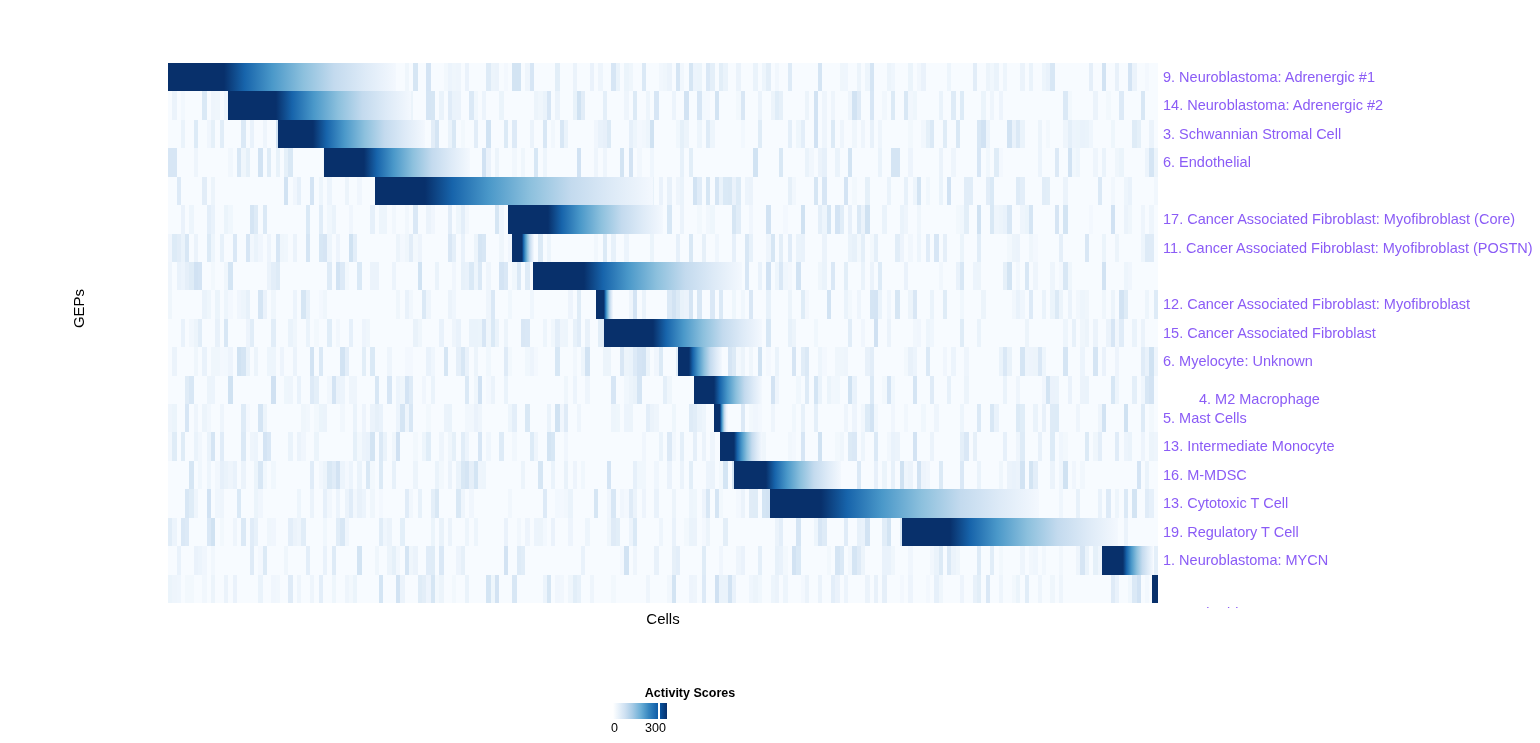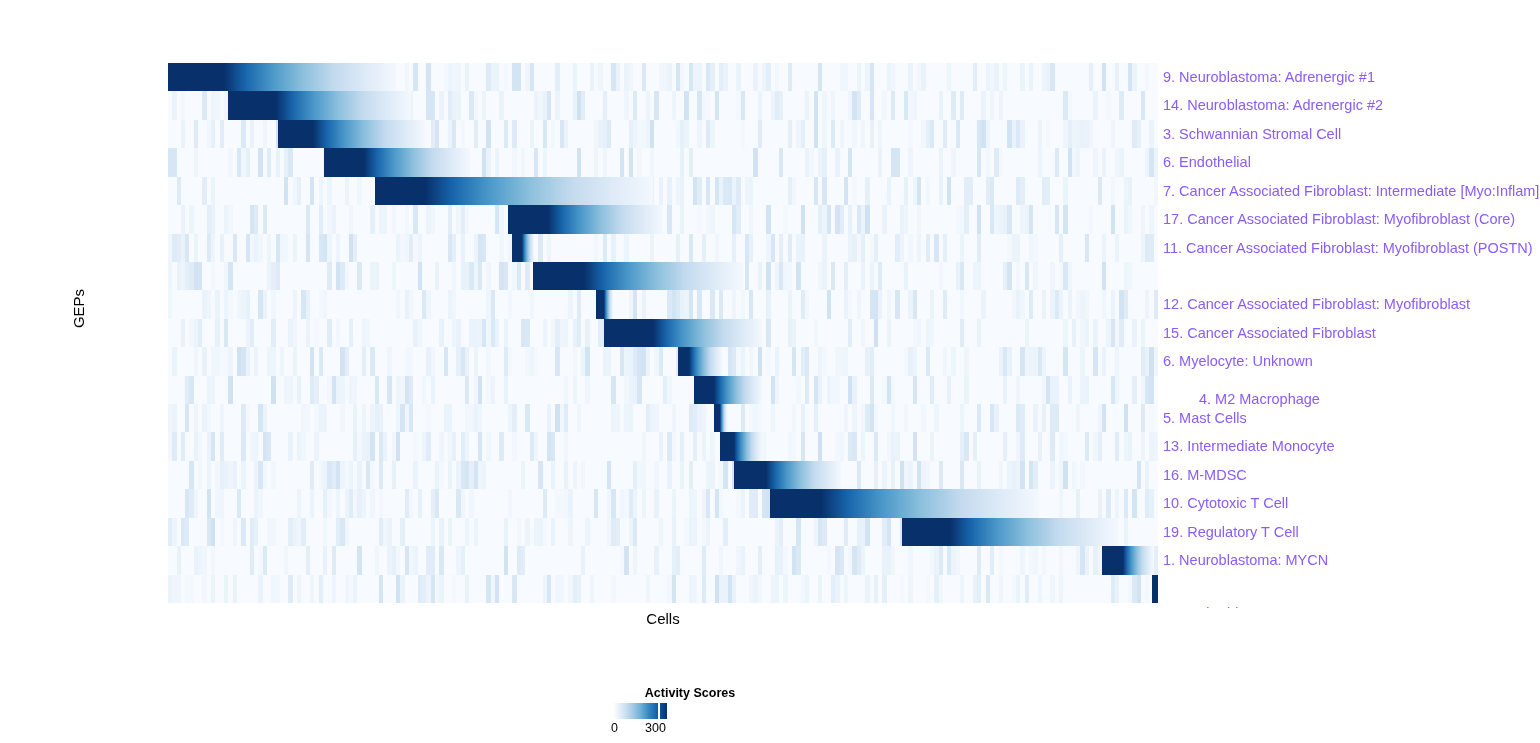--- a/index.html
+++ b/index.html
@@ -237,31 +237,30 @@
     </div>
 
   <div id="ylabel">GEPs</div>
   <div id="xlabel">Cells</div>
 
   <div id="row-labels">
       <div class="row-label" style="top: 0px;">9. Neuroblastoma: Adrenergic #1</div>
       <div class="row-label" style="top: 28.4211px;">14. Neuroblastoma: Adrenergic #2</div>
       <div class="row-label" style="top: 56.8421px;">3. Schwannian Stromal Cell</div>
       <div class="row-label" style="top: 85.2632px;">6. Endothelial</div>
-      <div class="row-label" style="top: 113.684px;">7. Cancer Associated Fibroblast: Intermediate [Myo:Inflam]</div>
       <div class="row-label" style="top: 142.105px;">17. Cancer Associated Fibroblast: Myofibroblast (Core)</div>
       <div class="row-label" style="top: 170.526px;">11. Cancer Associated Fibroblast: Myofibroblast (POSTN)</div>
       <div class="row-label" style="top: 227.368px;">12. Cancer Associated Fibroblast: Myofibroblast</div>
       <div class="row-label" style="top: 255.789px;">15. Cancer Associated Fibroblast</div>
       <div class="row-label" style="top: 284.211px;">6. Myelocyte: Unknown</div>
       <div class="row-label" style="top: 322px; margin-left: 36px;">4. M2 Macrophage</div>
       <div class="row-label" style="top: 341.053px;">5. Mast Cells</div>
       <div class="row-label" style="top: 369.474px;">13. Intermediate Monocyte</div>
       <div class="row-label" style="top: 397.895px;">16. M-MDSC</div>
-      <div class="row-label" style="top: 426.316px;">10. Cytotoxic T Cell</div>
+      <div class="row-label" style="top: 426.316px;">13. Cytotoxic T Cell</div>
       <div class="row-label" style="top: 454.737px;">19. Regulatory T Cell</div>
       <div class="row-label" style="top: 483.158px;">1. Neuroblastoma: MYCN</div>
       <div class="row-label" style="top: 536px; font-style: italic;">8. Erythroblast</div>
     </div>
 
   <div id="legend">
     <div id="legend-title">Activity Scores</div>
     <div id="legend-bar"></div>
     <div id="legend-tickmark"></div>
     <div class="legend-tick" id="legend-tick-0">0</div>

